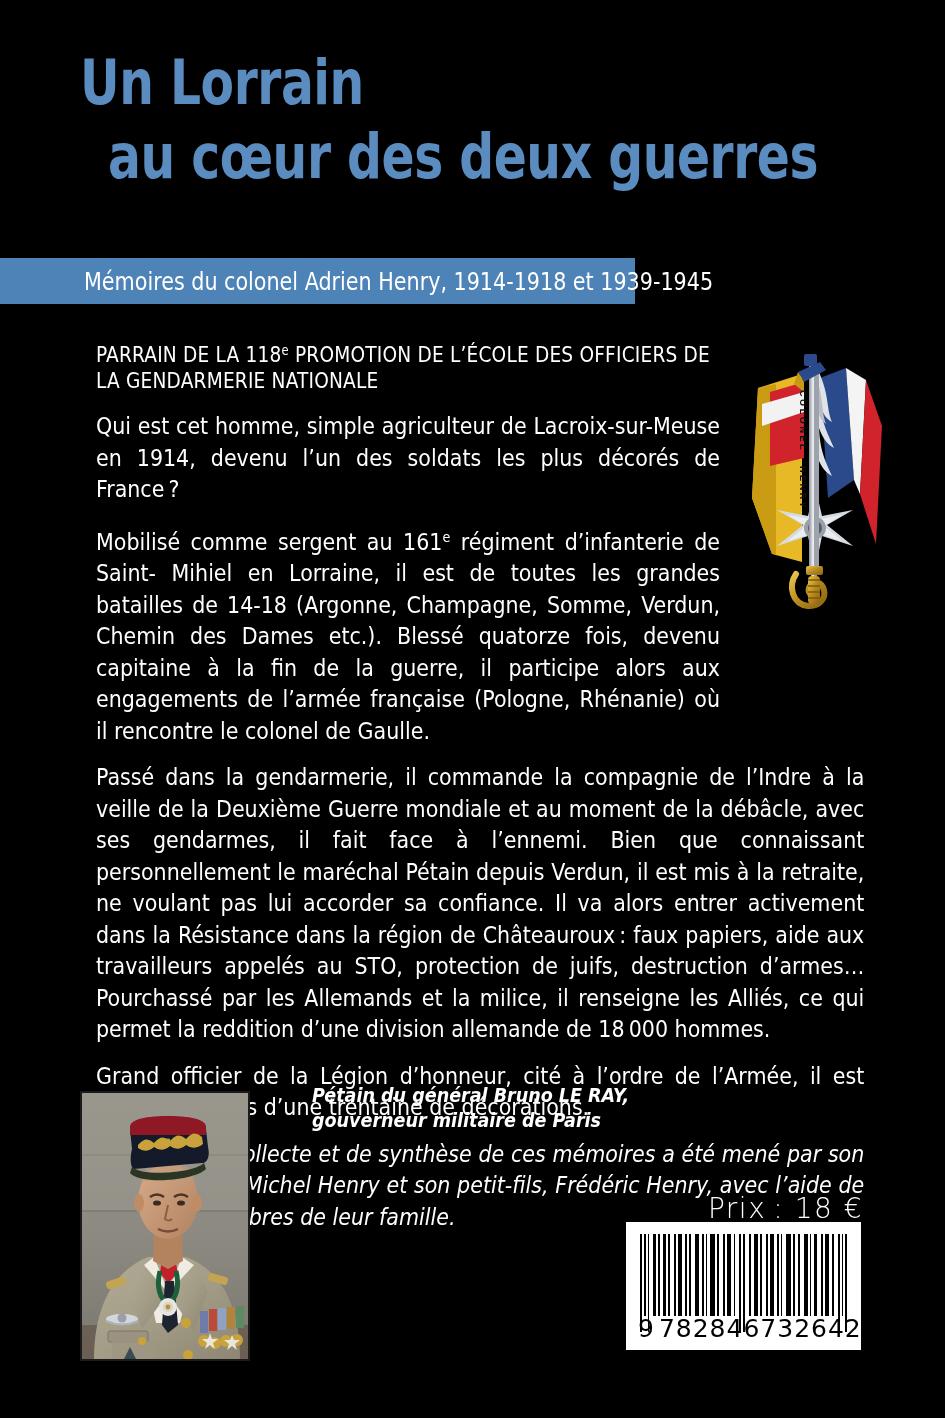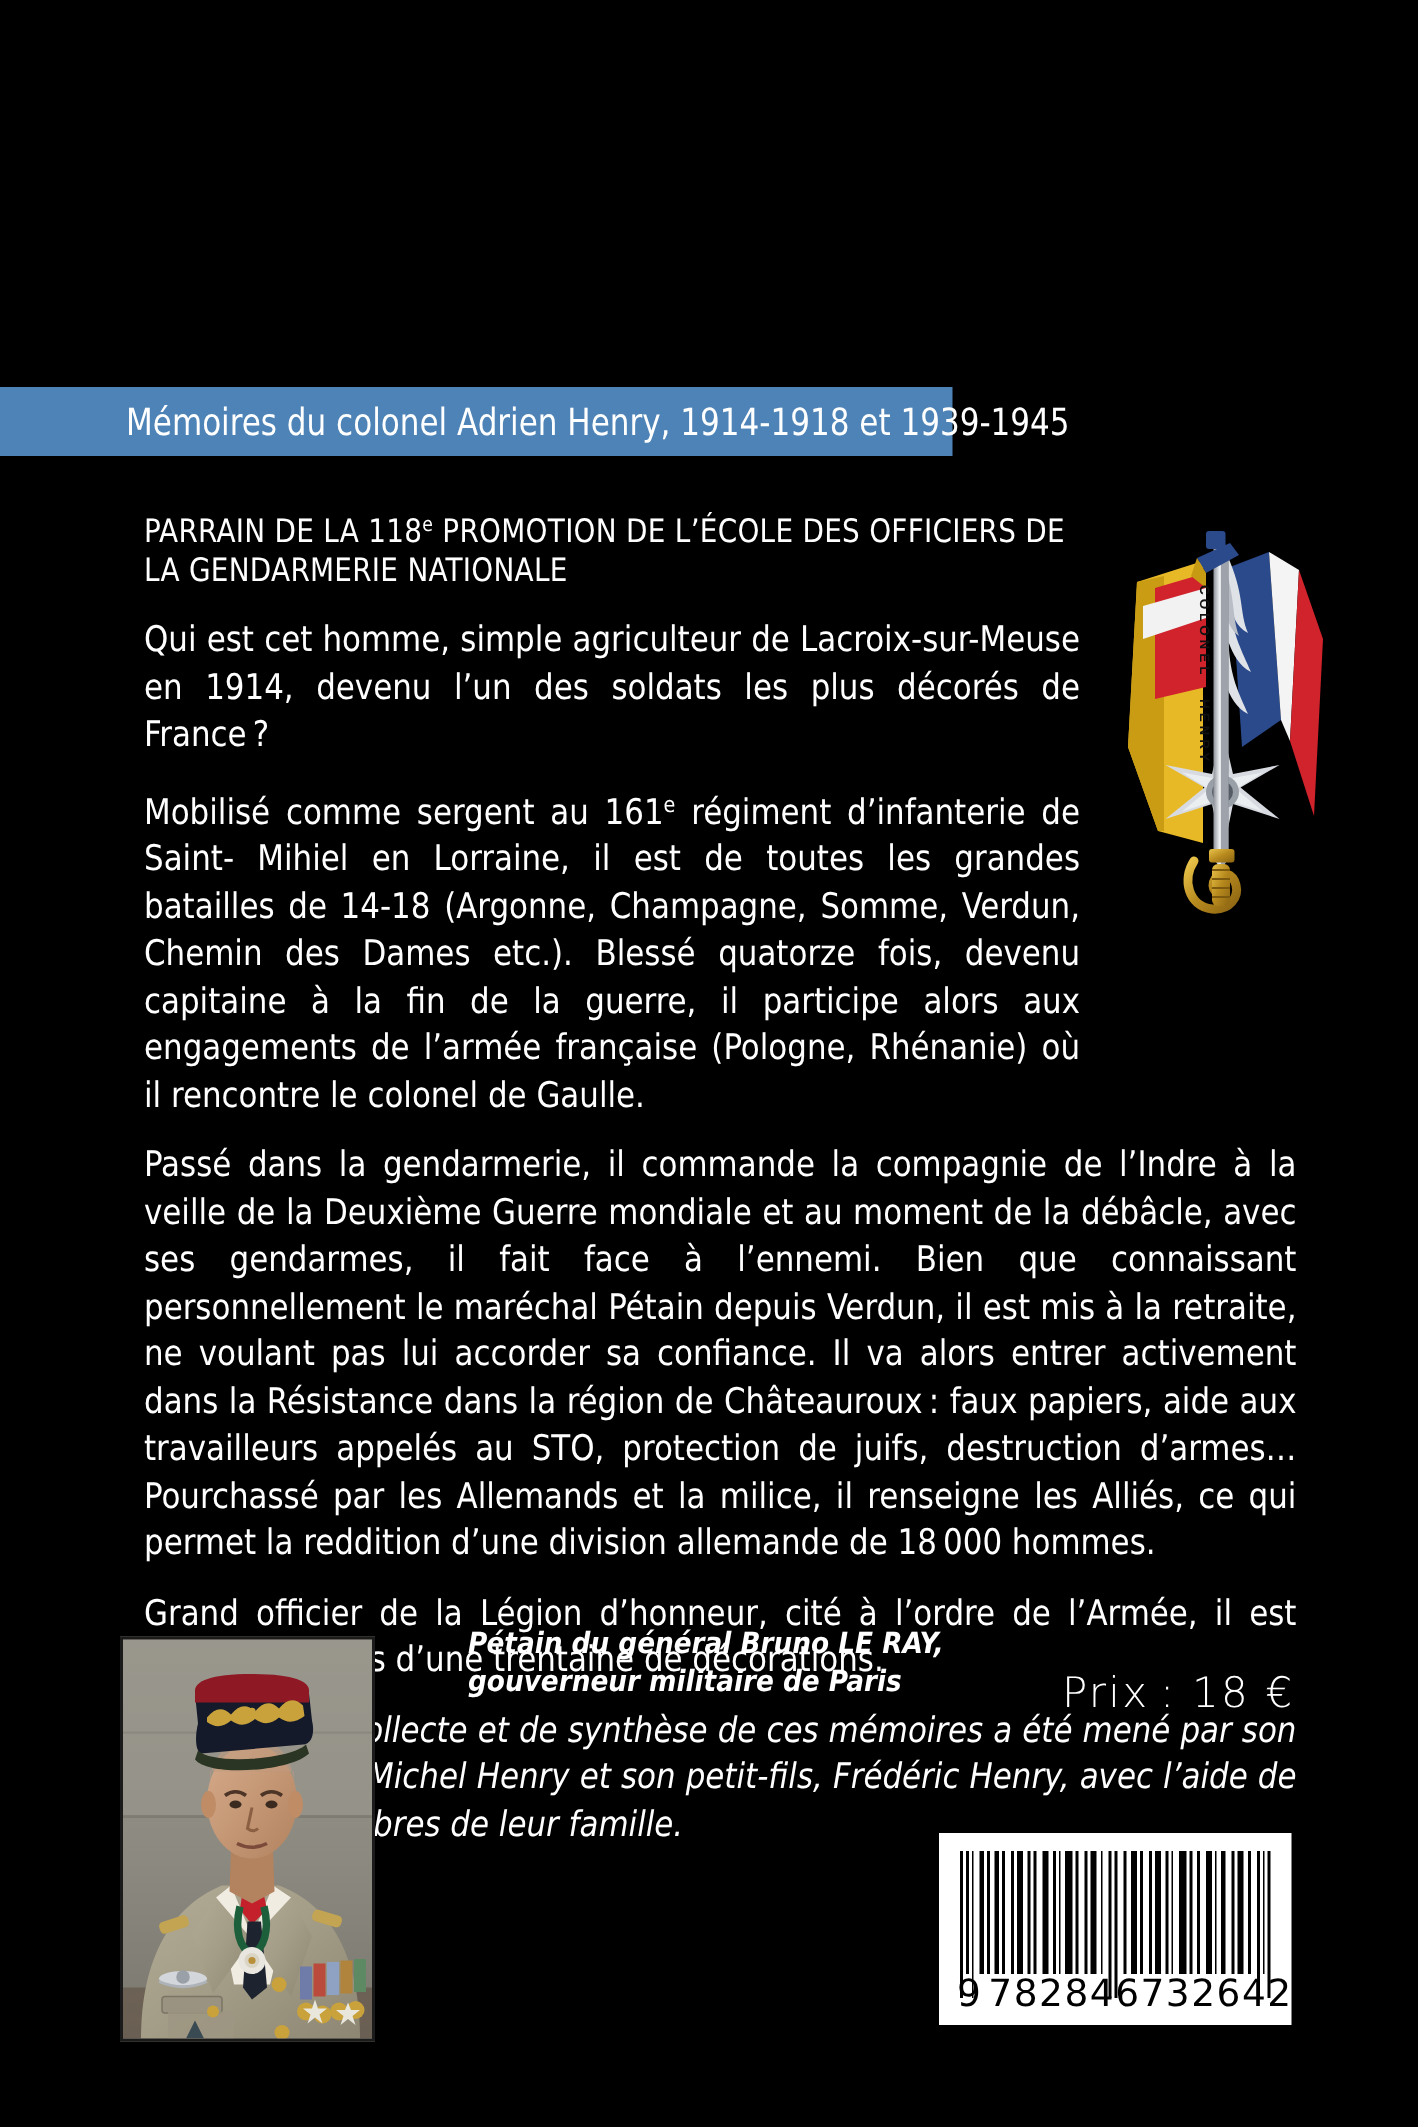--- a/index.html
+++ b/index.html
@@ -149,21 +149,21 @@
     font-family: "DejaVu Sans Condensed", "Liberation Sans Narrow", "Liberation Sans", sans-serif;
     font-style: italic;
     font-weight: bold;
     font-size: 19.5px;
     line-height: 25px;
   }
 
   .price {
     position: absolute;
     right: 82px;
-    top: 1112px;
+    top: 1192px;
     color: #ffffff;
     font-family: "DejaVu Sans", "Liberation Sans", sans-serif;
     font-size: 28px;
     font-weight: 300;
     letter-spacing: 1.5px;
     white-space: nowrap;
   }
 
   
   .ysec {
@@ -215,20 +215,24 @@
   }
   .barcode-digits .d-left { margin-left: 2px; }
   .barcode-digits .d-mid { margin-left: 4px; }
   .barcode-digits .d-right { margin-right: 14px; text-align: right; }
 </style>
 </head>
 <body>
 
 <div class="cover">
 
+  <div class="title-block">
+    <div class="title-line l1">Un Lorrain</div>
+    <div class="title-line l2">au cœur des deux guerres</div>
+  </div>
 
   <div class="subtitle-band">
     <div class="subtitle-text">Mémoires du colonel Adrien Henry, 1914-1918 et 1939-1945</div>
   </div>
 
   <div class="body-col">
 
     <div class="kicker"><span>PARRAIN DE LA 118</span><sup>e</sup><span> PROMOTION DE L’ÉCOLE DES OFFICIERS DE LA GENDARMERIE NATIONALE</span></div>
 
     <p class="para narrow">Qui est cet homme, simple agriculteur de Lacroix-sur-Meuse en 1914, devenu l’un des soldats les plus décorés de France ?</p>

